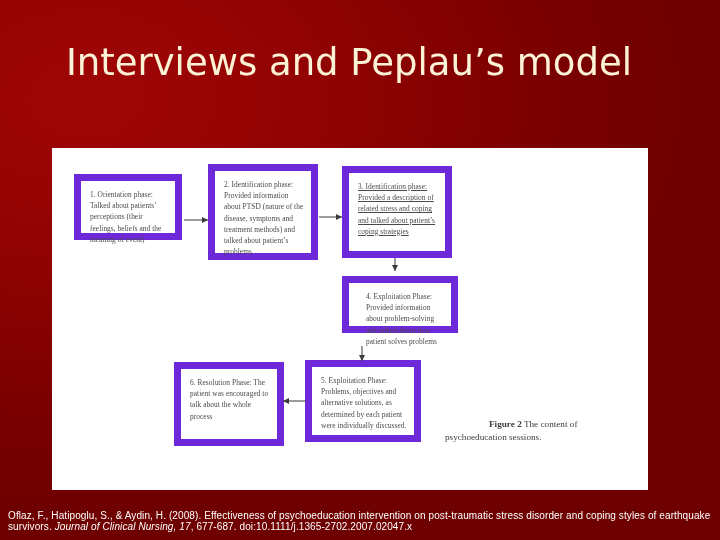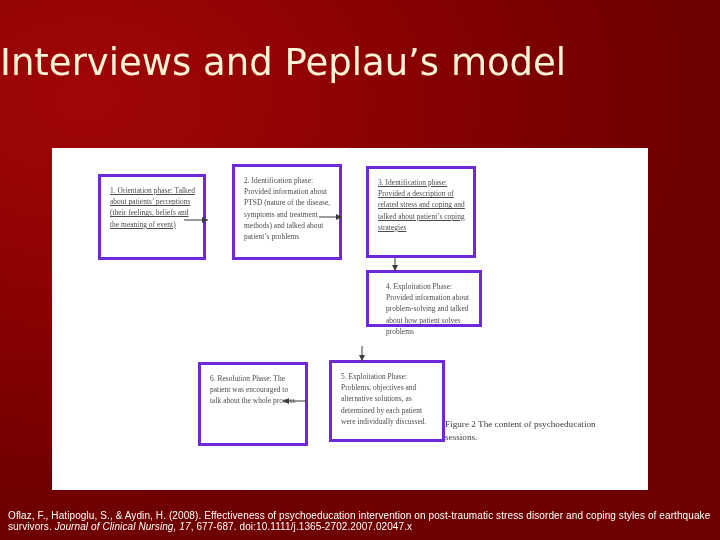--- a/index.html
+++ b/index.html
@@ -22,21 +22,21 @@
       linear-gradient(135deg, #a50808 0%, #8d0202 45%, #6d0000 100%);
     overflow: hidden;
   }
 
   
   .title {
     position: absolute;
     left: 0;
     top: 40px;
     width: 632px;
-    text-align: left;
+    text-align: right;
     color: #fcf3d6;
     font-family: "DejaVu Sans", sans-serif;
     font-size: 37px;
     font-weight: 400;
     letter-spacing: 0px;
     line-height: 46px;
     white-space: nowrap;
   }
 
   
@@ -52,37 +52,36 @@
   .diagram {
     position: absolute;
     left: 0;
     top: 0;
     width: 596px;
     height: 342px;
   }
 
   .fbox {
     position: absolute;
-    border: 3px solid #6d28d9;
+    border: 7px solid #6d28d9;
     background: #ffffff;
     box-sizing: border-box;
     color: #4a4a4a;
     font-family: "Liberation Serif", serif;
     font-size: 7.4px;
     line-height: 11.2px;
     padding: 8px 7px 6px 9px;
     letter-spacing: 0.05px;
-    margin-left: 24px;
-  }
-
-  
-  #box1 { left: 22px;  top: 26px;  width: 108px; height: 86px; text-decoration: underline; }
+  }
+
+  
+  #box1 { left: 22px;  top: 26px;  width: 108px; height: 66px; }
   #box2 { left: 156px; top: 16px;  width: 110px; height: 96px; }
   #box3 { left: 290px; top: 18px;  width: 110px; height: 92px; text-decoration: underline; }
-  #box4 { left: 290px; top: 122px; width: 116px; height: 57px; padding-left: 17px; }
+  #box4 { left: 290px; top: 128px; width: 116px; height: 57px; padding-left: 17px; }
   #box5 { left: 253px; top: 212px; width: 116px; height: 82px; }
   #box6 { left: 122px; top: 214px; width: 110px; height: 84px; }
 
   
   .arrow-h, .arrow-v {
     position: absolute;
   }
   .arrow-h .shaft {
     position: absolute;
     left: 0;
@@ -137,21 +136,22 @@
     position: absolute;
     left: 393px;
     top: 270px;
     width: 185px;
     color: #3c3c3c;
     font-family: "Liberation Serif", serif;
     font-size: 9.2px;
     line-height: 13px;
   }
   .fig-caption b {
-    font-weight: 400;
+    font-weight: 700;
+    margin-left: 44px;
   }
 
   
   .citation {
     position: absolute;
     left: 8px;
     top: 510px;
     width: 706px;
     color: #ffffff;
     font-family: "Liberation Sans", sans-serif;

